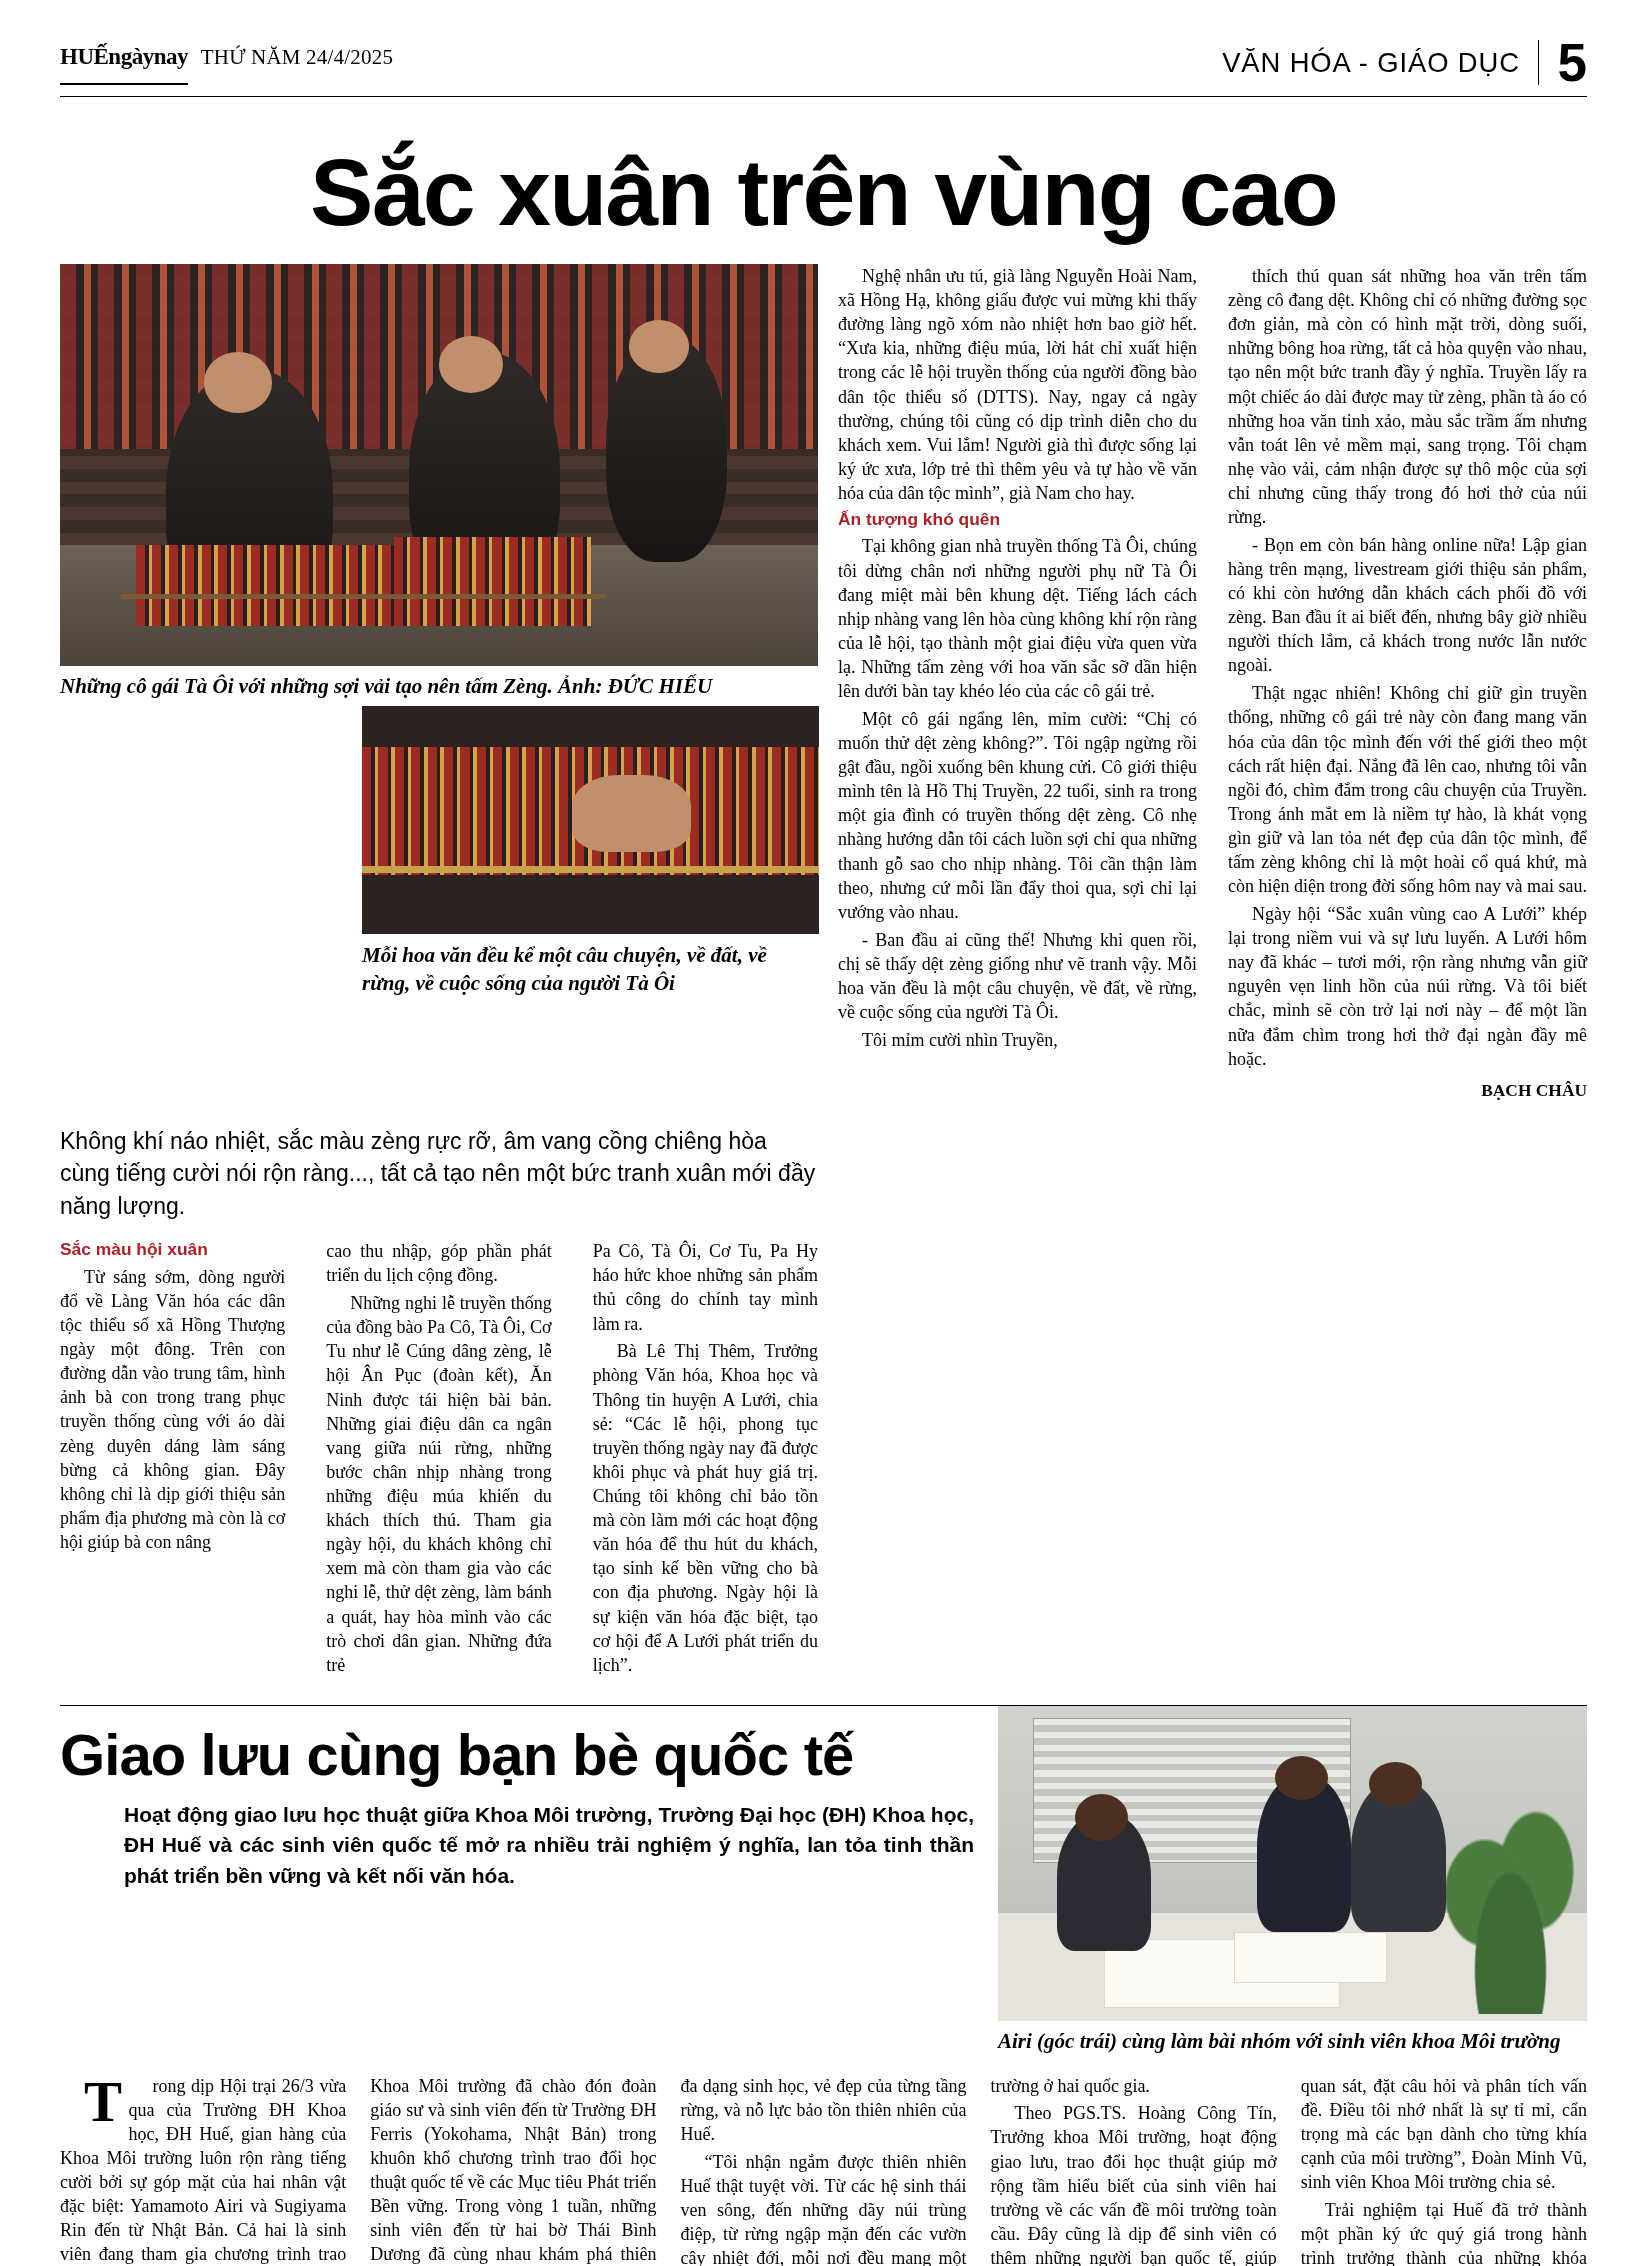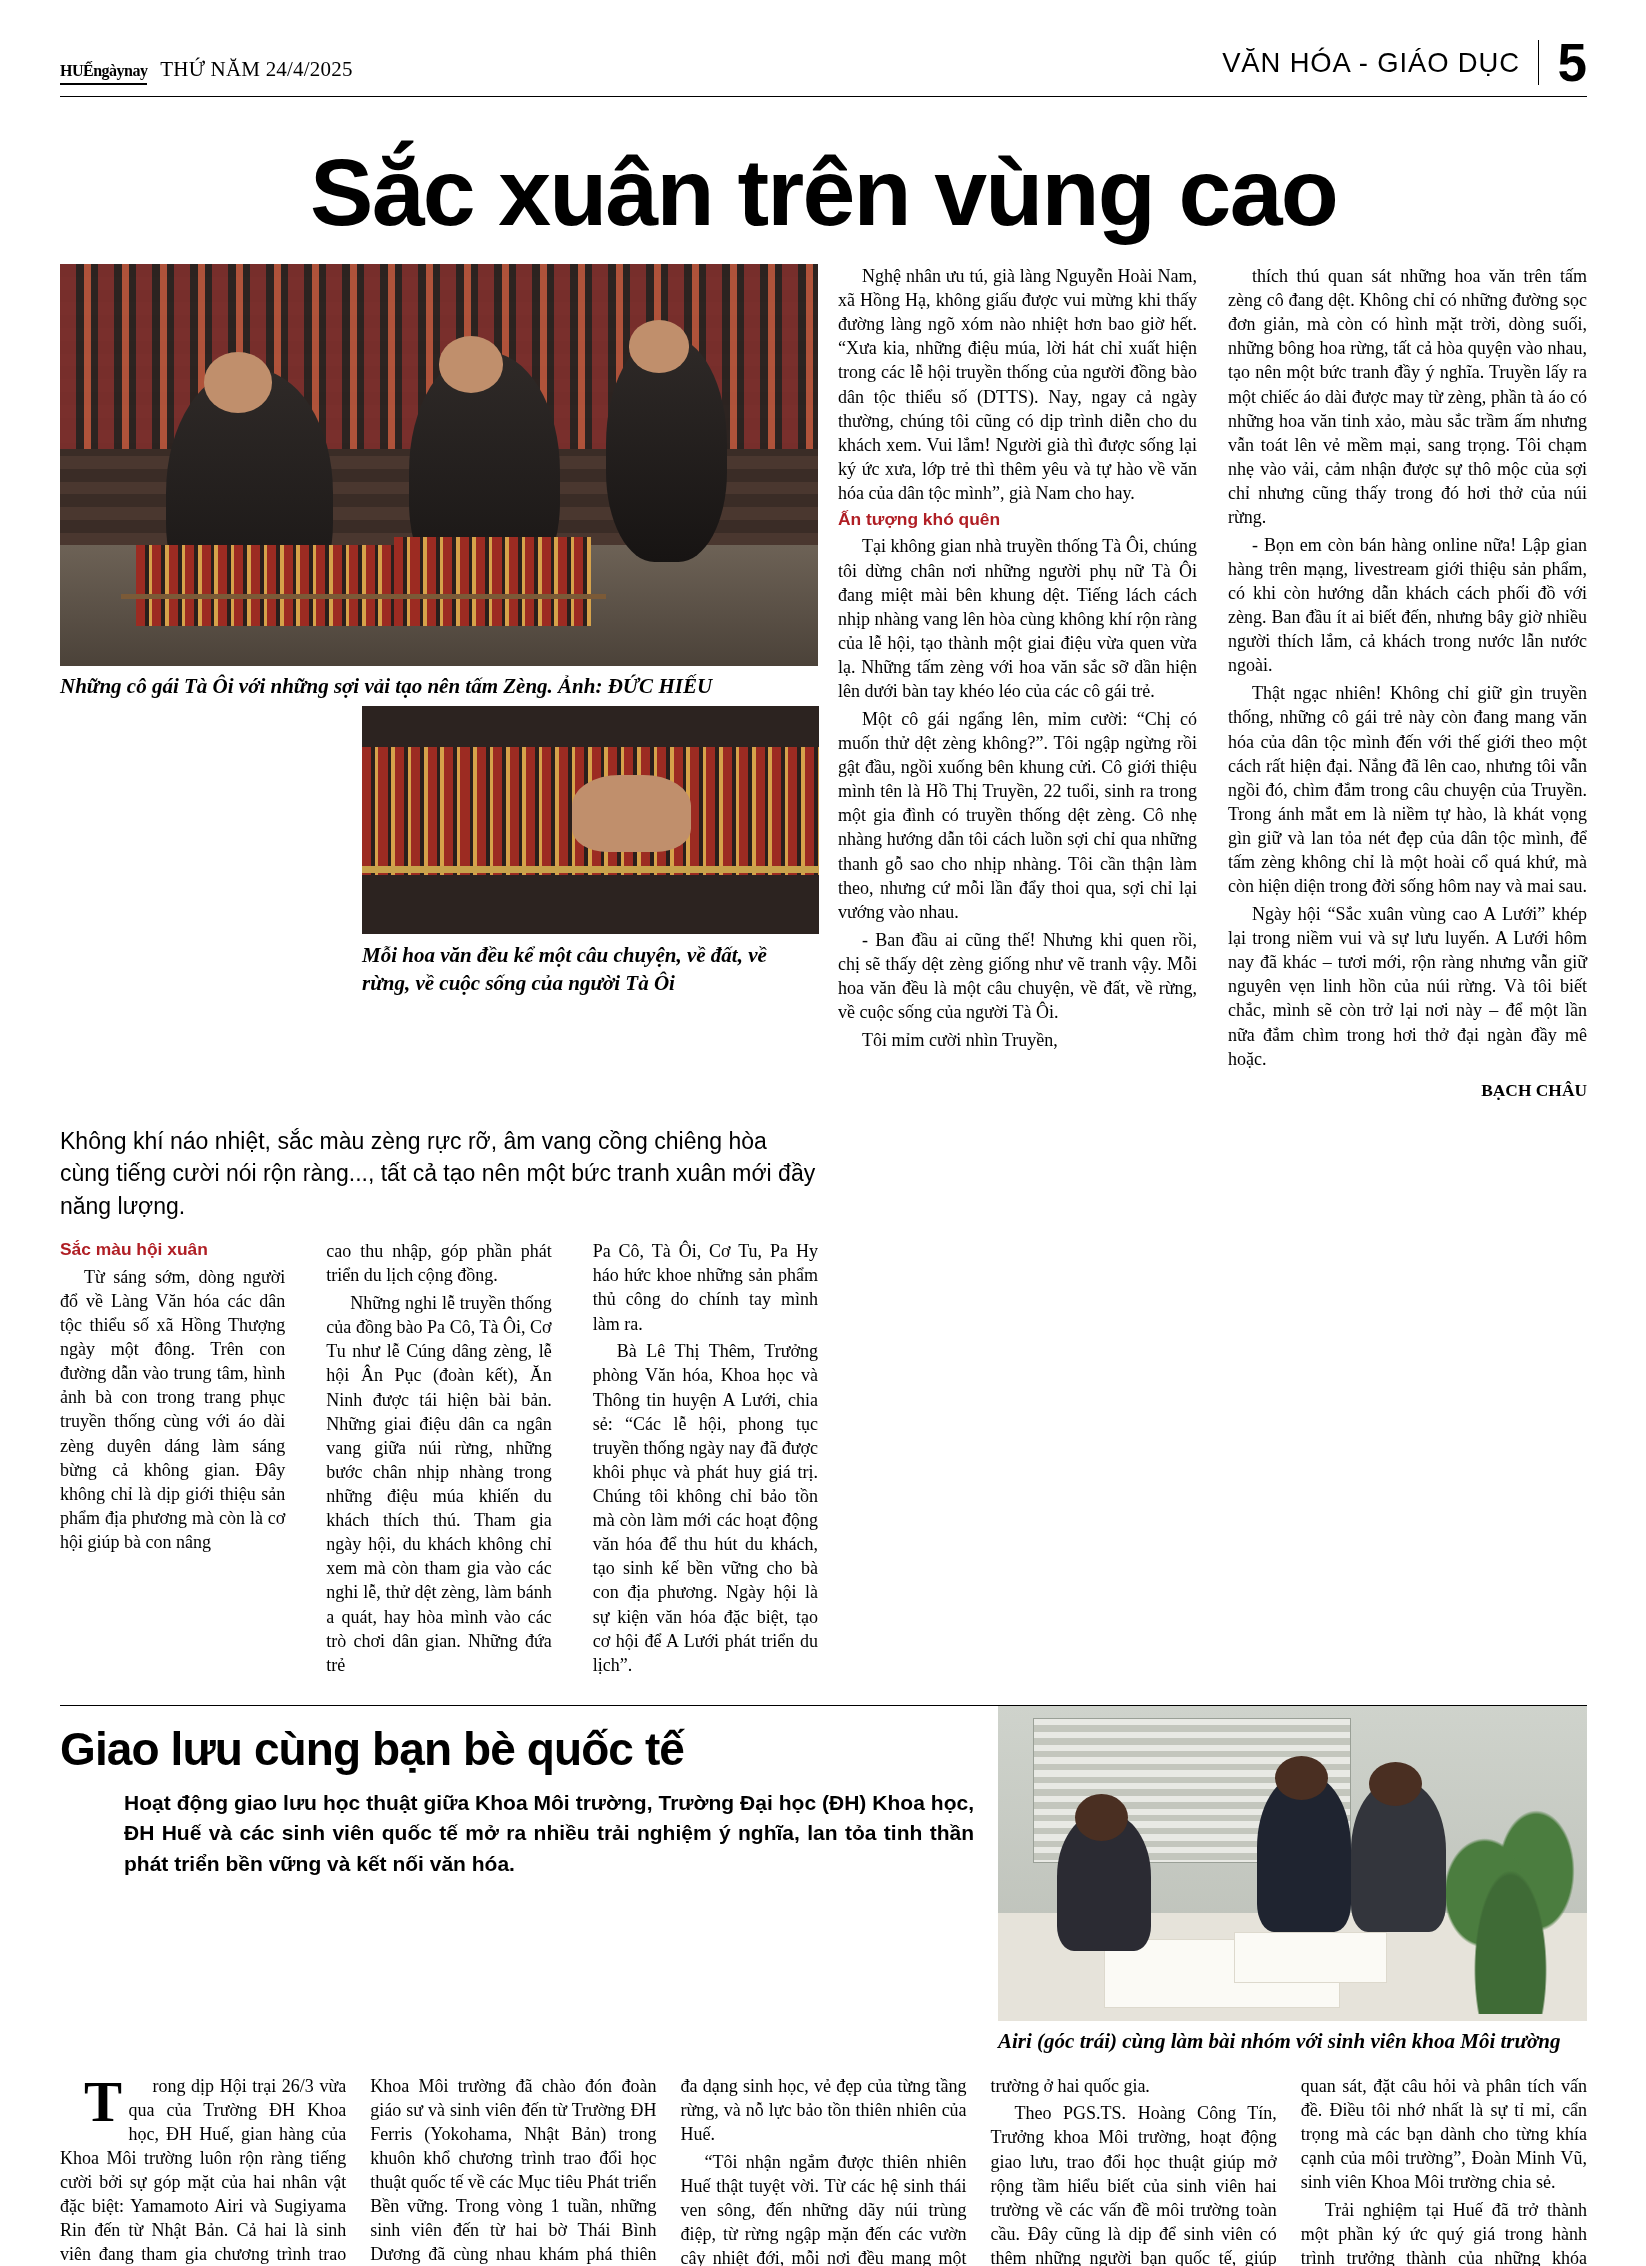--- a/index.html
+++ b/index.html
@@ -26,25 +26,25 @@
     padding-bottom: 11px;
   }
   .masthead-left {
     display: flex;
     align-items: baseline;
     gap: 12.8px;
   }
   .logo {
     font-family: "Liberation Serif", serif;
     font-weight: bold;
-    font-size: 16px;
+    font-size: 23px;
     letter-spacing: -0.5px;
     border-bottom: 2.7px solid #000;
     line-height: 1.05;
-    padding-bottom: 3px;
+    padding-bottom: 14px;
   }
   .issue-date {
     font-family: "Liberation Serif", serif;
     font-size: 21px;
     letter-spacing: 0.2px;
   }
   .masthead-right {
     display: flex;
     align-items: center;
     gap: 18.3px;
@@ -145,21 +145,21 @@
 
   .divider {
     border-top: 1.8px solid #000;
     margin: 24px 0 0 0;
   }
 
   
   .headline2 {
     font-family: "Liberation Sans", sans-serif;
     font-weight: bold;
-    font-size: 46px;
+    font-size: 58px;
     letter-spacing: -0.9px;
     margin: 20px 0 16.4px 0;
     line-height: 1;
   }
   .a2-top {
     display: flex;
     gap: 24px;
   }
   .a2-left { width: 914px; }
   .a2-right { flex: 1; }

